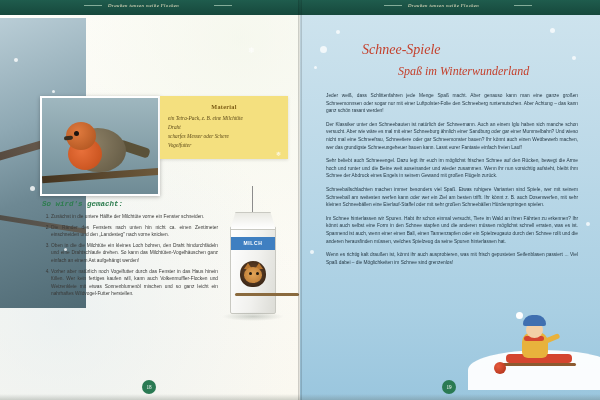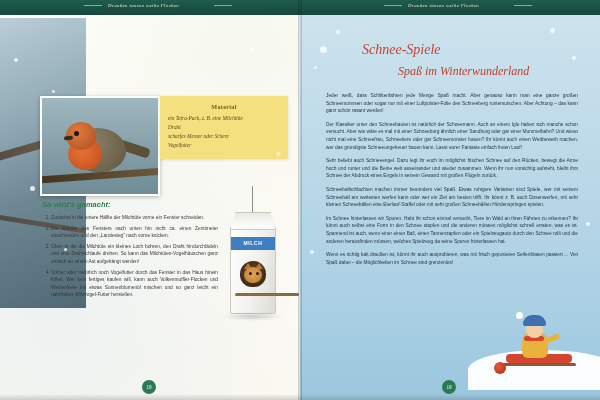--- a/index.html
+++ b/index.html
@@ -94,21 +94,21 @@
     font-style:italic;
   }
   .headline .l2{display:block;margin-left:6px;}
 
   
   .howto{
     position:absolute;left:42px;top:200px;width:176px;
   }
   .howto h3{
     margin:0 0 5px 0;font-size:7.5px;color:#2e7d4f;font-weight:bold;
-    font-family:Liberation Sans, sans-serif;font-style:italic;
+    font-family:Liberation Mono, monospace;font-style:italic;
   }
   .howto ol{margin:0;padding-left:9px;}
   .howto li{
     font-size:4.8px;line-height:7.6px;color:#3a3a38;margin-bottom:3px;
     text-align:justify;
   }
 
   
   .carton-wrap{position:absolute;left:216px;top:186px;width:74px;height:160px;}
   .carton-string{position:absolute;left:36px;top:0;width:1px;height:34px;background:#8c8c8c;}

